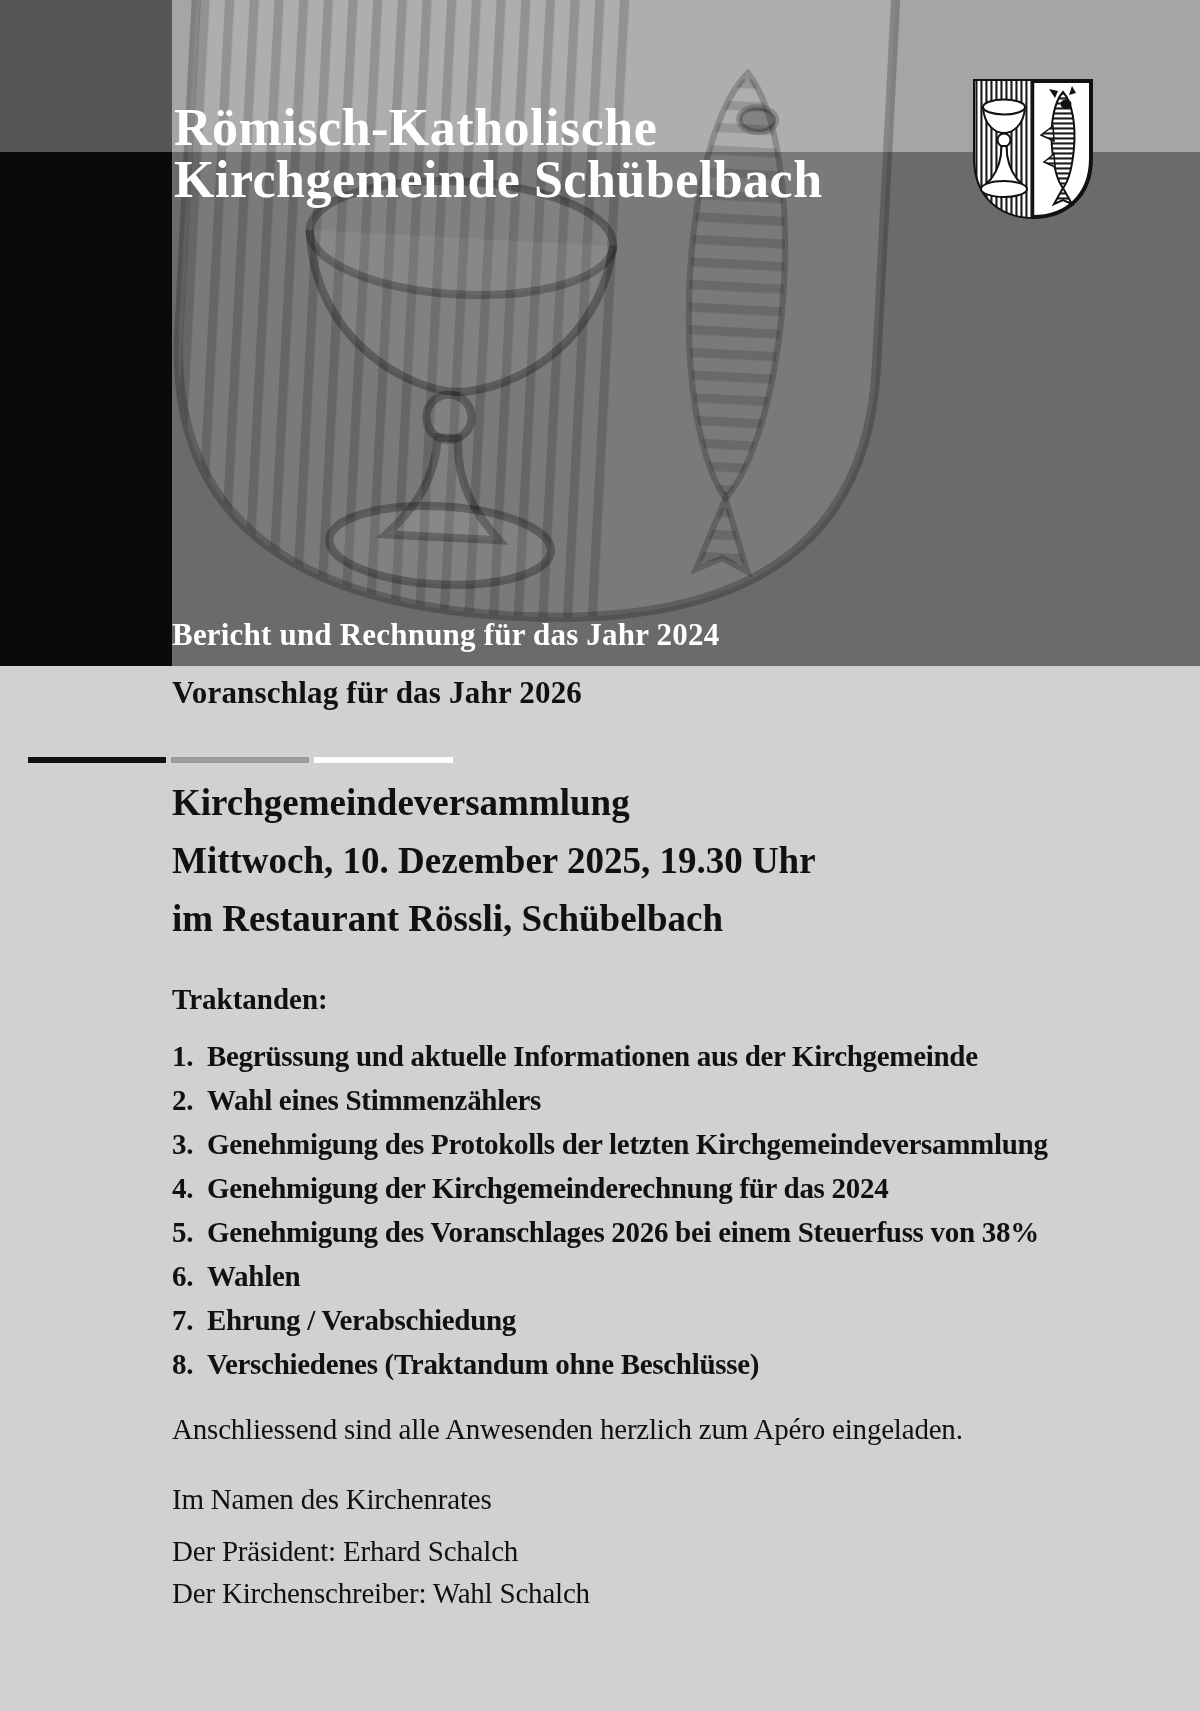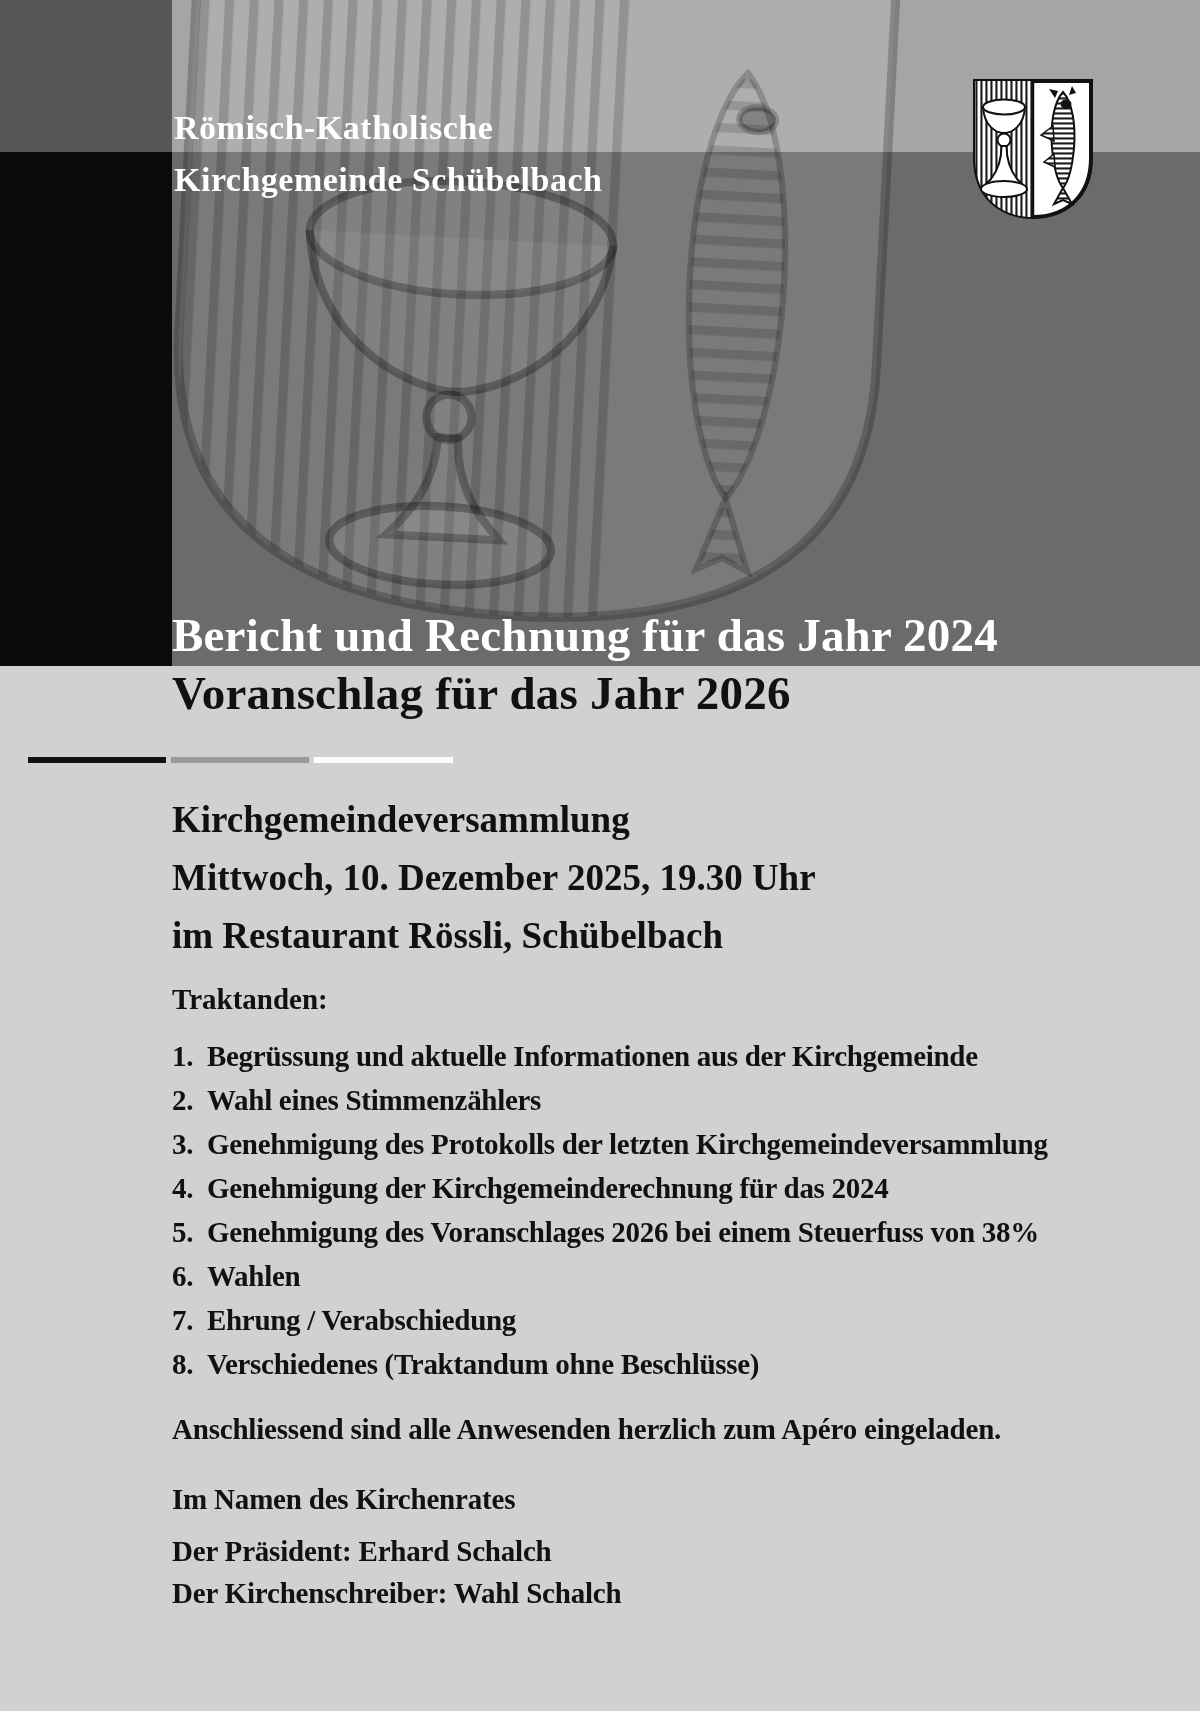--- a/index.html
+++ b/index.html
@@ -20,65 +20,65 @@
   .sq-topleft { position: absolute; left: 0; top: 0;   width: 172px;  height: 152px; background: var(--accent-square, #565659); }
   .col-black  { position: absolute; left: 0; top: 152px; width: 172px; height: 514px; background: var(--accent-column, #0a0a0a); }
 
   
   .wm-clip { position: absolute; left: 0; top: 0; width: 1200px; height: 666px; overflow: hidden; pointer-events: none; }
   .wm-clip svg { position: absolute; left: 160px; top: 0; }
 
   
   .org {
     position: absolute; left: 174px; top: 102px;
-    font-size: 34px; line-height: 52px; font-weight: 700;
+    font-size: 52px; line-height: 52px; font-weight: 700;
     color: var(--title-light, #ffffff);
     letter-spacing: 0.5px; white-space: nowrap;
   }
 
   
   .coa { position: absolute; left: 968px; top: 76px; }
 
   
   .title {
     position: absolute; left: 172px; top: 606px;
-    font-size: 47px; line-height: 58px; font-weight: 700;
+    font-size: 31px; line-height: 58px; font-weight: 700;
     white-space: nowrap; letter-spacing: 0.2px;
   }
   .title .t1 { color: var(--title-light, #ffffff); }
   .title .t2 { color: var(--text-dark, #111111); }
 
   
   .divider { position: absolute; left: 28px; top: 757px; width: 426px; height: 6px; }
   .divider span { position: absolute; top: 0; height: 6px; }
   .divider .d1 { left: 0;     width: 138px; background: var(--divider-black, #111111); }
   .divider .d2 { left: 143px; width: 138px; background: var(--divider-gray, #9b9b9b); }
   .divider .d3 { left: 286px; width: 139px; background: var(--divider-white, #ffffff); }
 
   
   .meeting {
-    position: absolute; left: 172px; top: 791px;
+    position: absolute; left: 172px; top: 774px;
     font-size: 37px; line-height: 58px; font-weight: 700;
     color: var(--text-dark, #111111); white-space: nowrap;
   }
 
   
   .agenda-heading {
     position: absolute; left: 172px; top: 979px;
     font-size: 29px; line-height: 40px; font-weight: 700;
     color: var(--text-dark, #111111);
   }
   .agenda { position: absolute; left: 172px; top: 1034px; width: 960px; }
   .agenda-row { display: flex; height: 44px; line-height: 44px; font-size: 29px; font-weight: 700; color: var(--text-dark, #111111); letter-spacing: -0.3px; white-space: nowrap; }
   .agenda-row .num { width: 35px; flex: 0 0 35px; }
 
   
   .closing-line {
     position: absolute; left: 172px;
-    font-size: 29px; line-height: 44px; font-weight: 700;
+    font-size: 29px; line-height: 44px; font-weight: 400;
     color: var(--text-dark, #111111); white-space: nowrap; letter-spacing: -0.2px;
   }
   .apero  { top: 1407px; }
   .namen  { top: 1477px; text-align: right; }
   .sig1   { top: 1529px; }
   .sig2   { top: 1571px; }
 </style>
 </head>
 <body>
 

